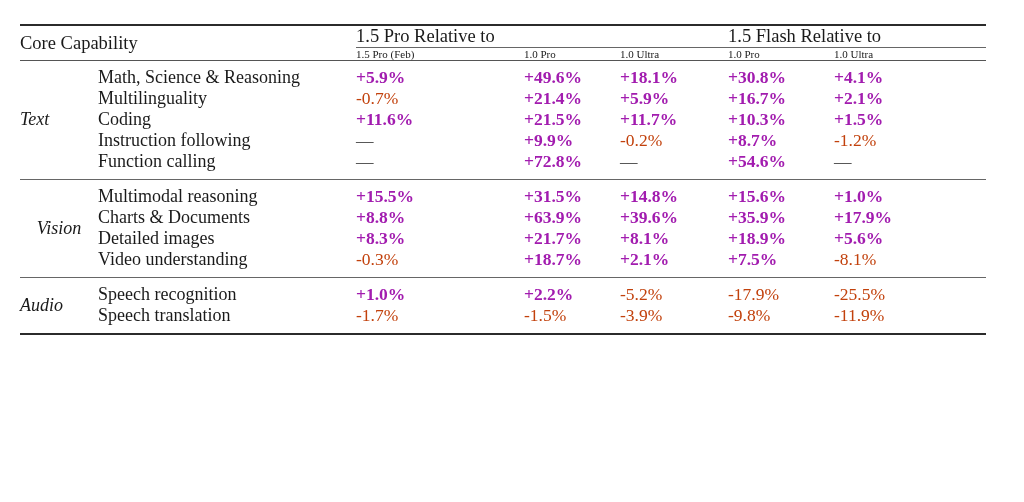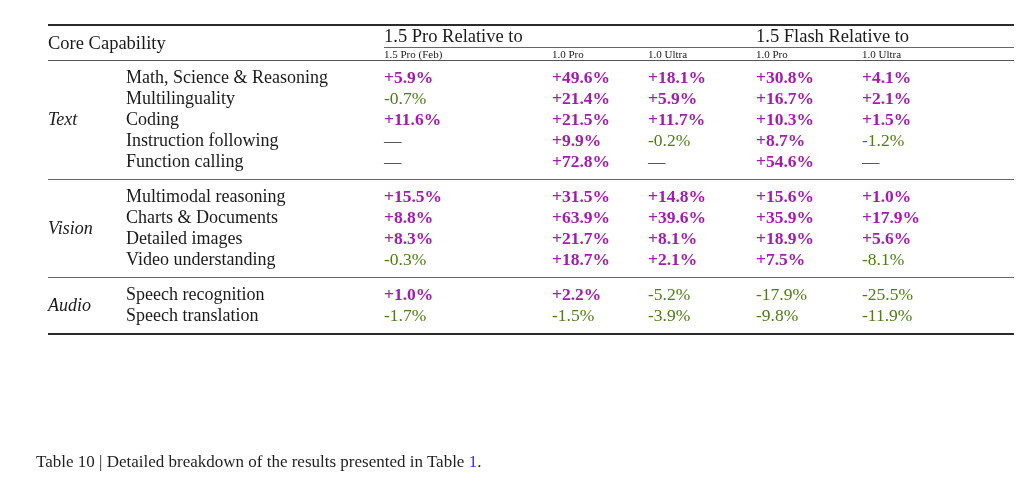--- a/index.html
+++ b/index.html
@@ -18,21 +18,21 @@
 
   #page {
     position: absolute;
     left: 0; top: 0;
     width: 1024px;
     height: 502px;
   }
 
   table.tbl {
     position: absolute;
-    left: 48px;
+    left: 20px;
     top: 24px;
     width: 966px;
     border-collapse: collapse;
     font-size: 17.5px;
   }
 
   table.tbl td, table.tbl th {
     padding: 0;
     margin: 0;
     vertical-align: middle;
@@ -96,21 +96,21 @@
   .val {
     font-size: 17.5px;
     padding: 1.5px 0;
     white-space: nowrap;
   }
   .val.pos {
     color: #a21caf;
     font-weight: bold;
   }
   .val.neg {
-    color: #4d7c0f;
+    color: #c2410c;
     font-weight: normal;
   }
   .val.na {
     color: #3a3a3a;
     font-weight: normal;
   }
 
   .pad-top td { height: 6px; font-size: 0; line-height: 0; }
   .pad-bot td { height: 7px; font-size: 0; line-height: 0; }
 
@@ -214,21 +214,21 @@
         <tr class="pad-bot">
           <td colspan="7"></td>
         </tr>
         <tr class="rule-sec">
           <td colspan="7"></td>
         </tr>
         <tr class="pad-top">
           <td colspan="7"></td>
         </tr>
         <tr>
-          <td class="sec-label" rowspan="4" style="vertical-align: middle;">Vision</td>
+          <td class="sec-label" rowspan="4" style="vertical-align: middle; text-align: center;">Vision</td>
           <td class="cap-label">Multimodal reasoning</td>
           <td class="val pos">+15.5%</td>
           <td class="val pos">+31.5%</td>
           <td class="val pos">+14.8%</td>
           <td class="val pos">+15.6%</td>
           <td class="val pos">+1.0%</td>
         </tr>
         <tr>
           <td class="cap-label">Charts &amp; Documents</td>
           <td class="val pos">+8.8%</td>
@@ -281,17 +281,14 @@
         </tr>
         <tr class="pad-bot">
           <td colspan="7"></td>
         </tr>
         <tr class="rule-bot">
           <td colspan="7"></td>
         </tr>
       </tbody>
   </table>
 
-  <div class="caption">
-    <span>Table 10 | Detailed breakdown of the results presented in Table </span><span class="reflink">1</span><span>.</span>
-  </div>
 
 </div>
 
 </body></html>

